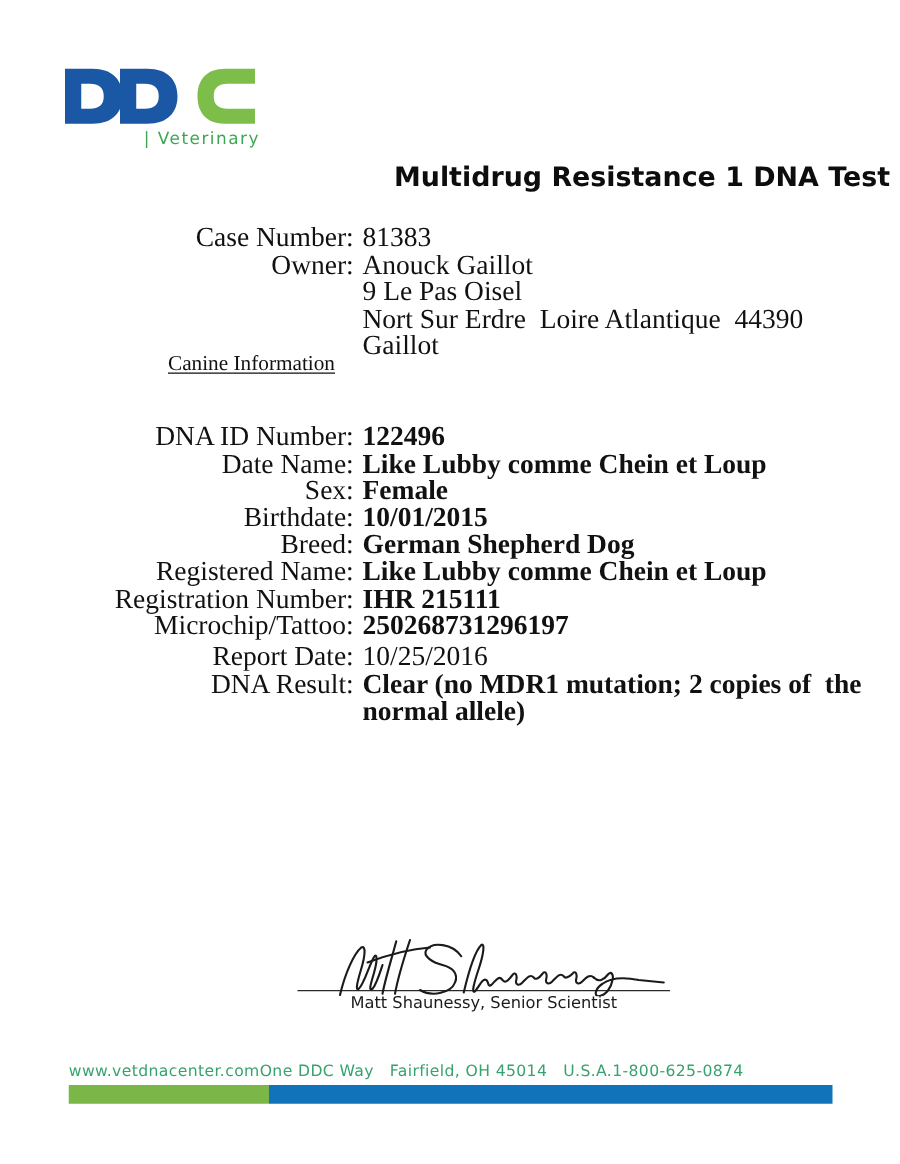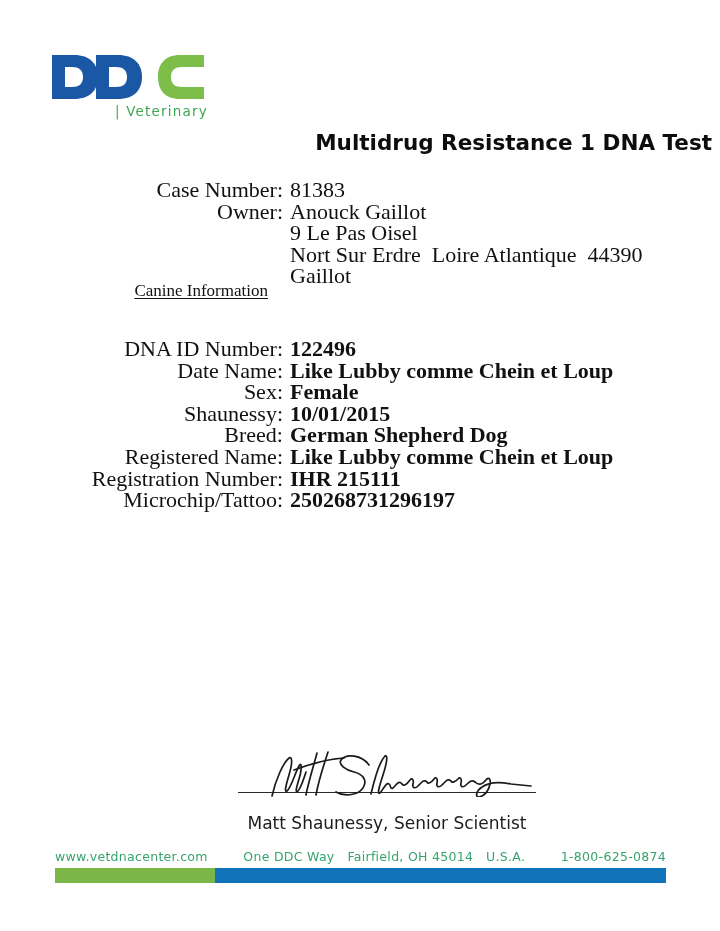--- a/index.html
+++ b/index.html
@@ -58,29 +58,29 @@
     text-align:right;font-size:17px;
     text-decoration:underline;
     text-underline-offset:2px;
   }
 
   
   .sig-block{position:absolute;left:238px;top:747px;width:298px;}
   .sig-svg{display:block;margin-bottom:-5px;}
   .sig-line{border-top:1.2px solid #2a2a2a;width:298px;}
   .sig-name{
-    margin-top:20px;text-align:center;
-    font-family:"DejaVu Sans", sans-serif;
-    font-size:17px;color:#1c1c1c;
+    margin-top:2px;text-align:center;
+    font-family:"DejaVu Sans", sans-serif;
+    font-size:13px;color:#1c1c1c;
   }
 
   
   .footer-text{
     position:absolute;left:55px;top:849px;width:611px;
-    display:flex;justify-content:space-between;align-items:baseline;
+    display:flex;justify-content:flex-start;align-items:baseline;
     font-family:"DejaVu Sans", sans-serif;
     font-size:12.5px;letter-spacing:0.3px;
     color:var(--footer-text);
     white-space:pre-wrap;
   }
   .footer-bar{
     position:absolute;left:55px;top:868px;width:611px;height:15px;
     background:linear-gradient(to right,
       var(--bar-green) 0px, var(--bar-green) 160px,
       var(--bar-blue) 160px, var(--bar-blue) 100%);
@@ -137,41 +137,51 @@
     </div>
     <div class="row">
       <span class="lbl">Date Name:</span>
       <span class="val bold">Like Lubby comme Chein et Loup</span>
     </div>
     <div class="row">
       <span class="lbl">Sex:</span>
       <span class="val bold">Female</span>
     </div>
     <div class="row">
-      <span class="lbl">Shaunessy:</span>
+      <span class="lbl">Birthdate:</span>
       <span class="val bold">10/01/2015</span>
     </div>
     <div class="row">
       <span class="lbl">Breed:</span>
       <span class="val bold">German Shepherd Dog</span>
     </div>
     <div class="row">
       <span class="lbl">Registered Name:</span>
       <span class="val bold">Like Lubby comme Chein et Loup</span>
     </div>
     <div class="row">
       <span class="lbl">Registration Number:</span>
       <span class="val bold">IHR 215111</span>
     </div>
     <div class="row">
       <span class="lbl">Microchip/Tattoo:</span>
       <span class="val bold">250268731296197</span>
     </div>
   </div>
 
+  <div class="rows" id="sec-result">
+    <div class="row">
+      <span class="lbl">Report Date:</span>
+      <span class="val">10/25/2016</span>
+    </div>
+    <div class="row">
+      <span class="lbl">DNA Result:</span>
+      <span class="val bold">Clear (no MDR1 mutation; 2 copies of  the normal allele)</span>
+    </div>
+  </div>
 
   <div class="sig-block">
     <svg class="sig-svg" width="298" height="50" viewBox="0 0 298 50" fill="none" stroke="#1b1b1b" stroke-width="1.7" stroke-linecap="round">
       <path d="M34,49 C38,32 45,16 51,11 C55,9 54,18 51,28 C48,38 46,46 49,44 C53,41 57,26 61,19 C64,14 64,22 61,32 C58,42 57,46 60,44 C63,41 66,31 68,25"></path>
       <path d="M79,6 C75,21 70,37 68,48"></path>
       <path d="M90,5 C85,20 80,37 78,48"></path>
       <path d="M56,23 C72,17 92,12 106,11"></path>
       <path d="M131,18 C124,8 108,6 103,13 C100,18 108,23 116,25 C124,27 129,32 126,39 C123,47 108,51 98,45"></path>
       <path d="M133,47 C137,30 142,14 147,9 C150,7 149,16 145,28 C141,40 139,48 142,46 C145,43 148,35 151,37 C153,38 152,43 155,41 C159,37 161,33 164,37 C166,40 169,37 172,33 C174,30 176,33 175,37 C174,41 177,42 180,39 C184,35 186,32 189,35 C190,37 193,36 196,32 C198,29 200,32 199,36 C198,40 201,41 204,38 C208,34 210,31 213,34 C214,36 217,35 220,32 C222,29 224,32 223,36 C222,40 225,41 228,38 C231,35 234,32 237,35"></path>
       <path d="M237,35 C241,39 245,37 248,33 C251,29 253,33 252,37 C251,43 247,49 241,50 C237,50 238,44 244,40 C251,35 263,35 273,37 L293,39"></path>

